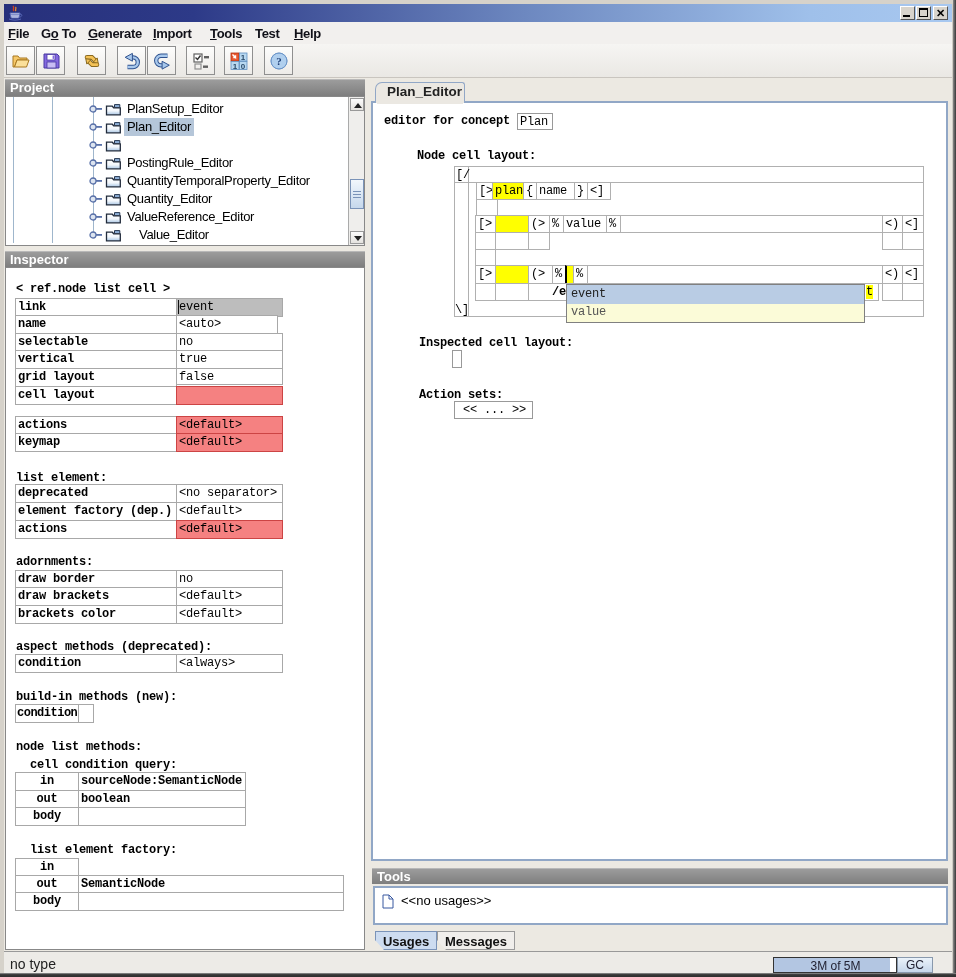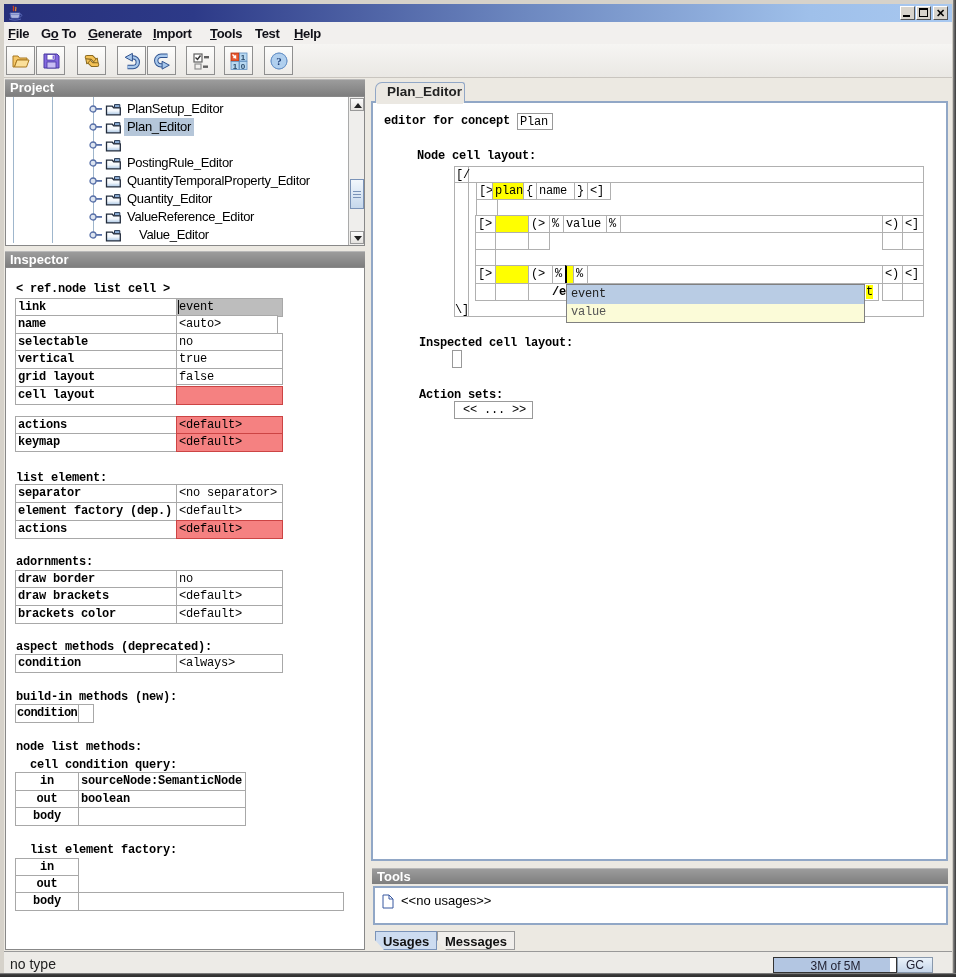--- a/index.html
+++ b/index.html
@@ -314,21 +314,21 @@
 <div class="icell " style="left:170px;top:82px;width:107px;height:19px;">true</div>
 <div class="icell " style="left:9px;top:100px;width:162px;height:19px;font-weight:bold;">grid layout</div>
 <div class="icell " style="left:170px;top:100px;width:107px;height:17px;">false</div>
 <div class="icell " style="left:9px;top:118px;width:162px;height:19px;font-weight:bold;">cell layout</div>
 <div class="icell redc" style="left:170px;top:118px;width:107px;height:19px;"></div>
 <div class="icell " style="left:9px;top:148px;width:162px;height:19px;font-weight:bold;">actions</div>
 <div class="icell redc" style="left:170px;top:148px;width:107px;height:19px;">&lt;default&gt;</div>
 <div class="icell " style="left:9px;top:165px;width:162px;height:19px;font-weight:bold;">keymap</div>
 <div class="icell redc" style="left:170px;top:165px;width:107px;height:19px;">&lt;default&gt;</div>
 <div class="mono abs" style="left:10px;top:203px;font-weight:bold;white-space:pre;">list element:</div>
-<div class="icell " style="left:9px;top:216px;width:162px;height:19px;font-weight:bold;">separator</div>
+<div class="icell " style="left:9px;top:216px;width:162px;height:19px;font-weight:bold;">deprecated</div>
 <div class="icell " style="left:170px;top:216px;width:107px;height:19px;">&lt;no separator&gt;</div>
 <div class="icell " style="left:9px;top:234px;width:162px;height:19px;font-weight:bold;">element factory (dep.)</div>
 <div class="icell " style="left:170px;top:234px;width:107px;height:19px;">&lt;default&gt;</div>
 <div class="icell " style="left:9px;top:252px;width:162px;height:19px;font-weight:bold;">actions</div>
 <div class="icell redc" style="left:170px;top:252px;width:107px;height:19px;">&lt;default&gt;</div>
 <div class="mono abs" style="left:10px;top:287px;font-weight:bold;white-space:pre;">adornments:</div>
 <div class="icell " style="left:9px;top:302px;width:162px;height:19px;font-weight:bold;">draw border</div>
 <div class="icell " style="left:170px;top:302px;width:107px;height:19px;">no</div>
 <div class="icell " style="left:9px;top:319px;width:162px;height:19px;font-weight:bold;">draw brackets</div>
 <div class="icell " style="left:170px;top:319px;width:107px;height:19px;">&lt;default&gt;</div>
@@ -344,20 +344,21 @@
 <div class="mono abs" style="left:24px;top:490px;font-weight:bold;white-space:pre;">cell condition query:</div>
 <div class="icell " style="left:9px;top:504px;width:64px;height:19px;font-weight:bold;text-align:center;padding-left:0;">in</div>
 <div class="icell " style="left:72px;top:504px;width:168px;height:19px;font-weight:bold;">sourceNode:SemanticNode</div>
 <div class="icell " style="left:9px;top:522px;width:64px;height:19px;font-weight:bold;text-align:center;padding-left:0;">out</div>
 <div class="icell " style="left:72px;top:522px;width:168px;height:19px;font-weight:bold;">boolean</div>
 <div class="icell " style="left:9px;top:539px;width:64px;height:19px;font-weight:bold;text-align:center;padding-left:0;">body</div>
 <div class="icell " style="left:72px;top:539px;width:168px;height:19px;font-weight:bold;"></div>
 <div class="mono abs" style="left:24px;top:575px;font-weight:bold;white-space:pre;">list element factory:</div>
 <div class="icell " style="left:9px;top:590px;width:64px;height:19px;font-weight:bold;text-align:center;padding-left:0;">in</div>
 <div class="icell " style="left:9px;top:607px;width:64px;height:19px;font-weight:bold;text-align:center;padding-left:0;">out</div>
+<div class="icell " style="left:72px;top:607px;width:266px;height:19px;font-weight:bold;">SemanticNode</div>
 <div class="icell " style="left:9px;top:624px;width:64px;height:19px;font-weight:bold;text-align:center;padding-left:0;">body</div>
 <div class="icell " style="left:72px;top:624px;width:266px;height:19px;font-weight:bold;"></div>
 </div>
 
 <div id="edtab" class="abs">Plan_Editor</div>
 <div id="edpanel" class="abs"></div>
 <div id="edtabcover" class="abs"></div>
 <div id="edcontent" class="abs" style="left:371px;top:101px;width:577px;height:760px;z-index:3;">
 <div class="mono abs" style="left:13px;top:13px;font-weight:bold;white-space:pre;z-index:2;">editor for concept</div>
 <div class="ec " style="left:146px;top:12px;width:36px;height:17px;z-index:2;border-color:#999;">Plan</div>

